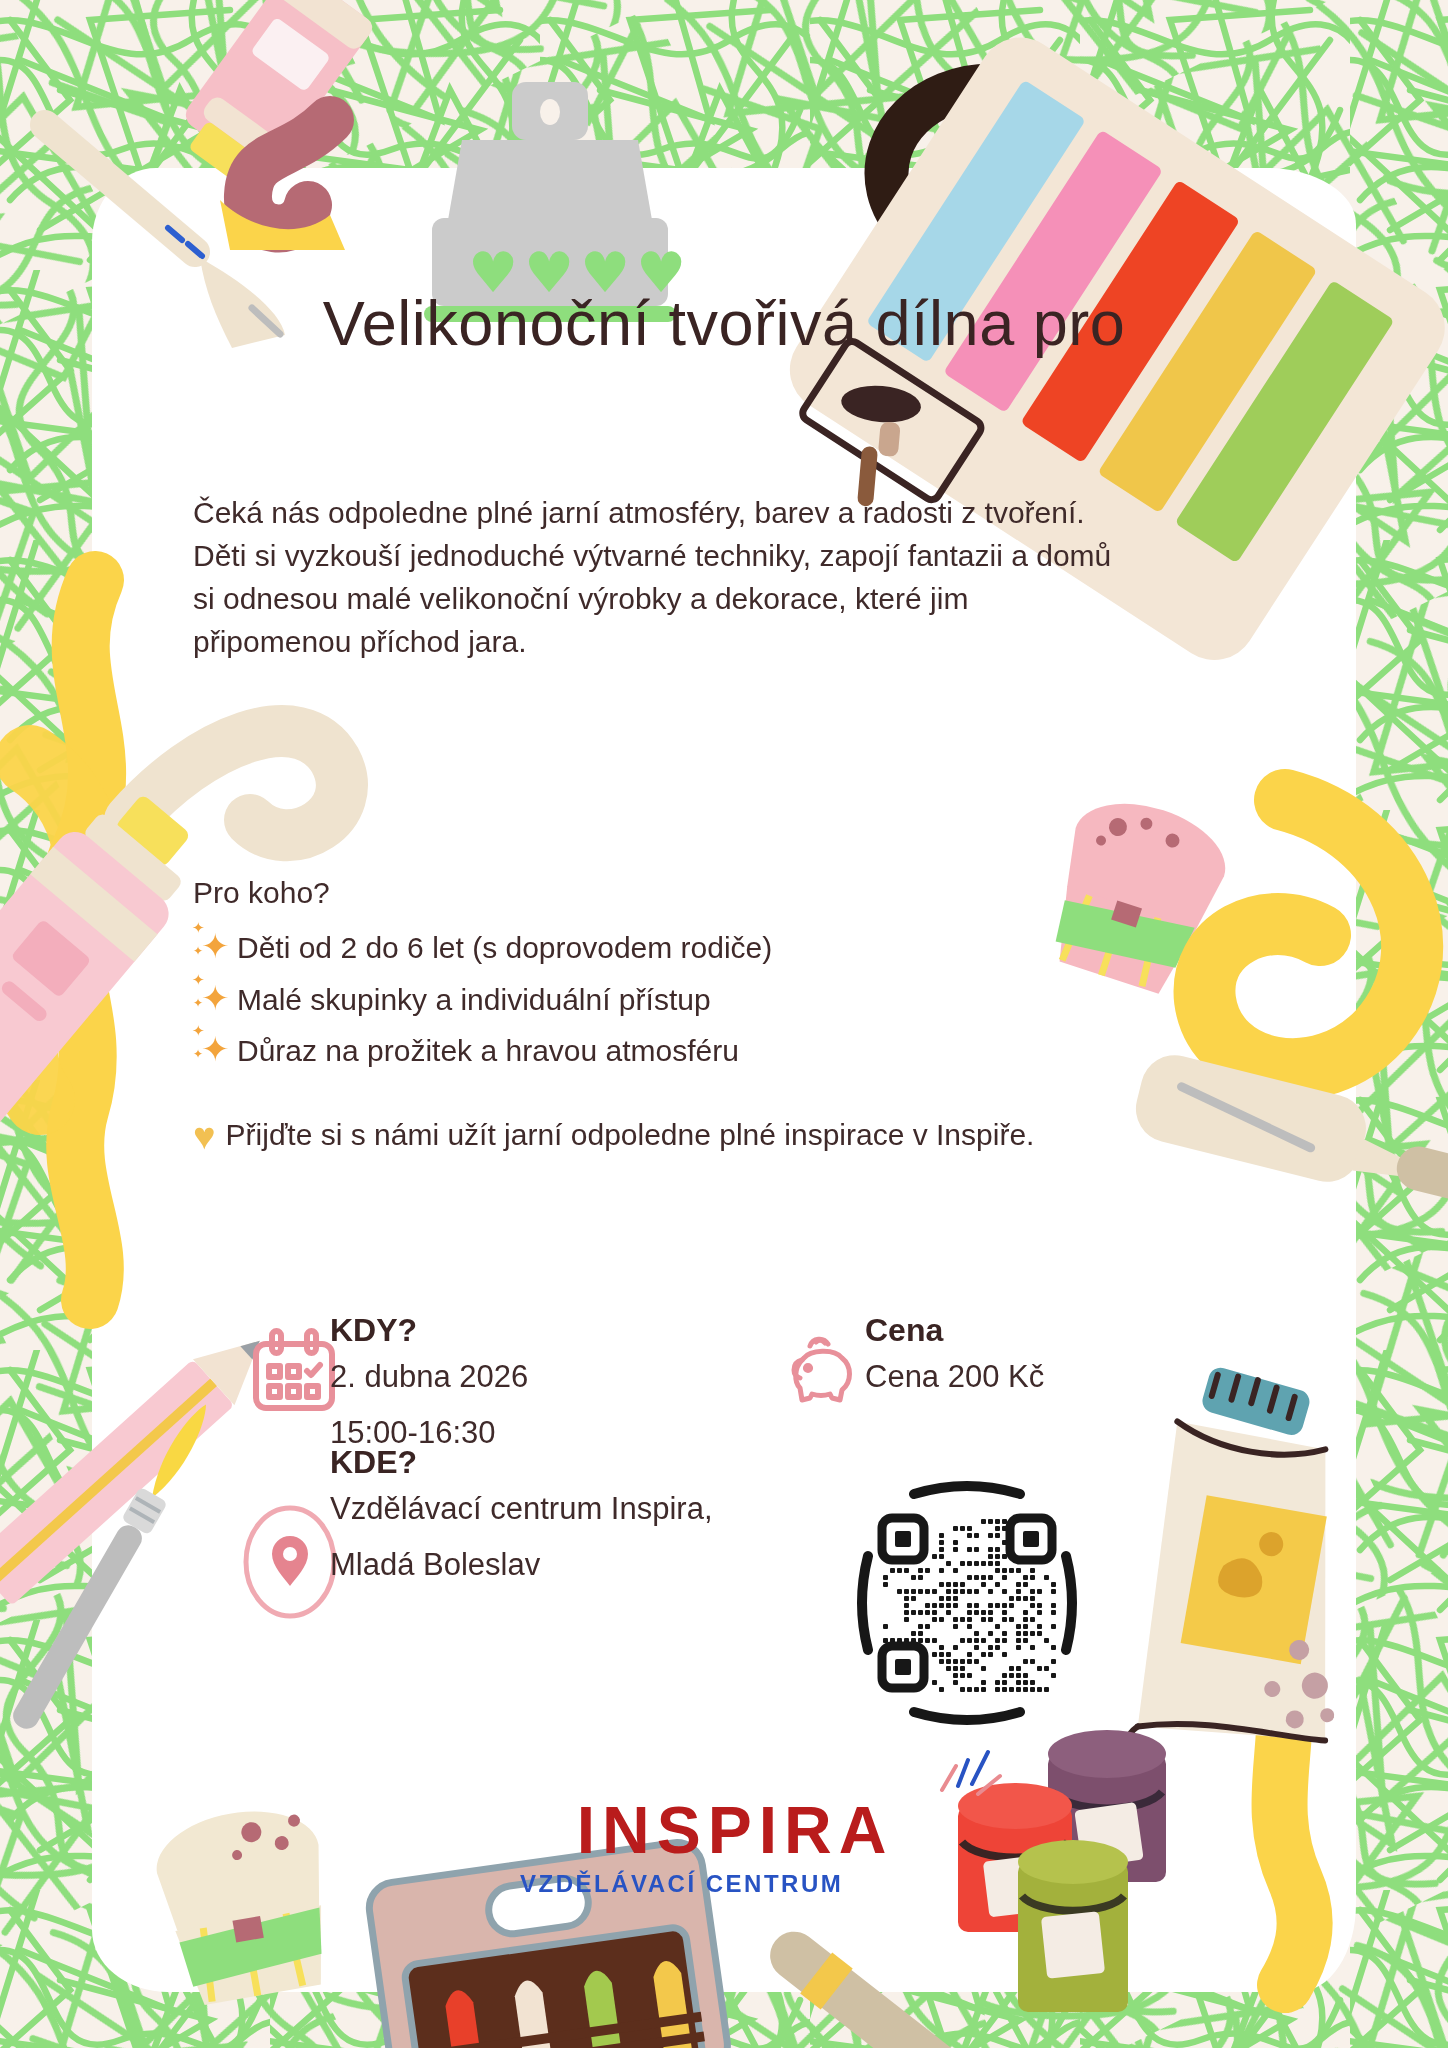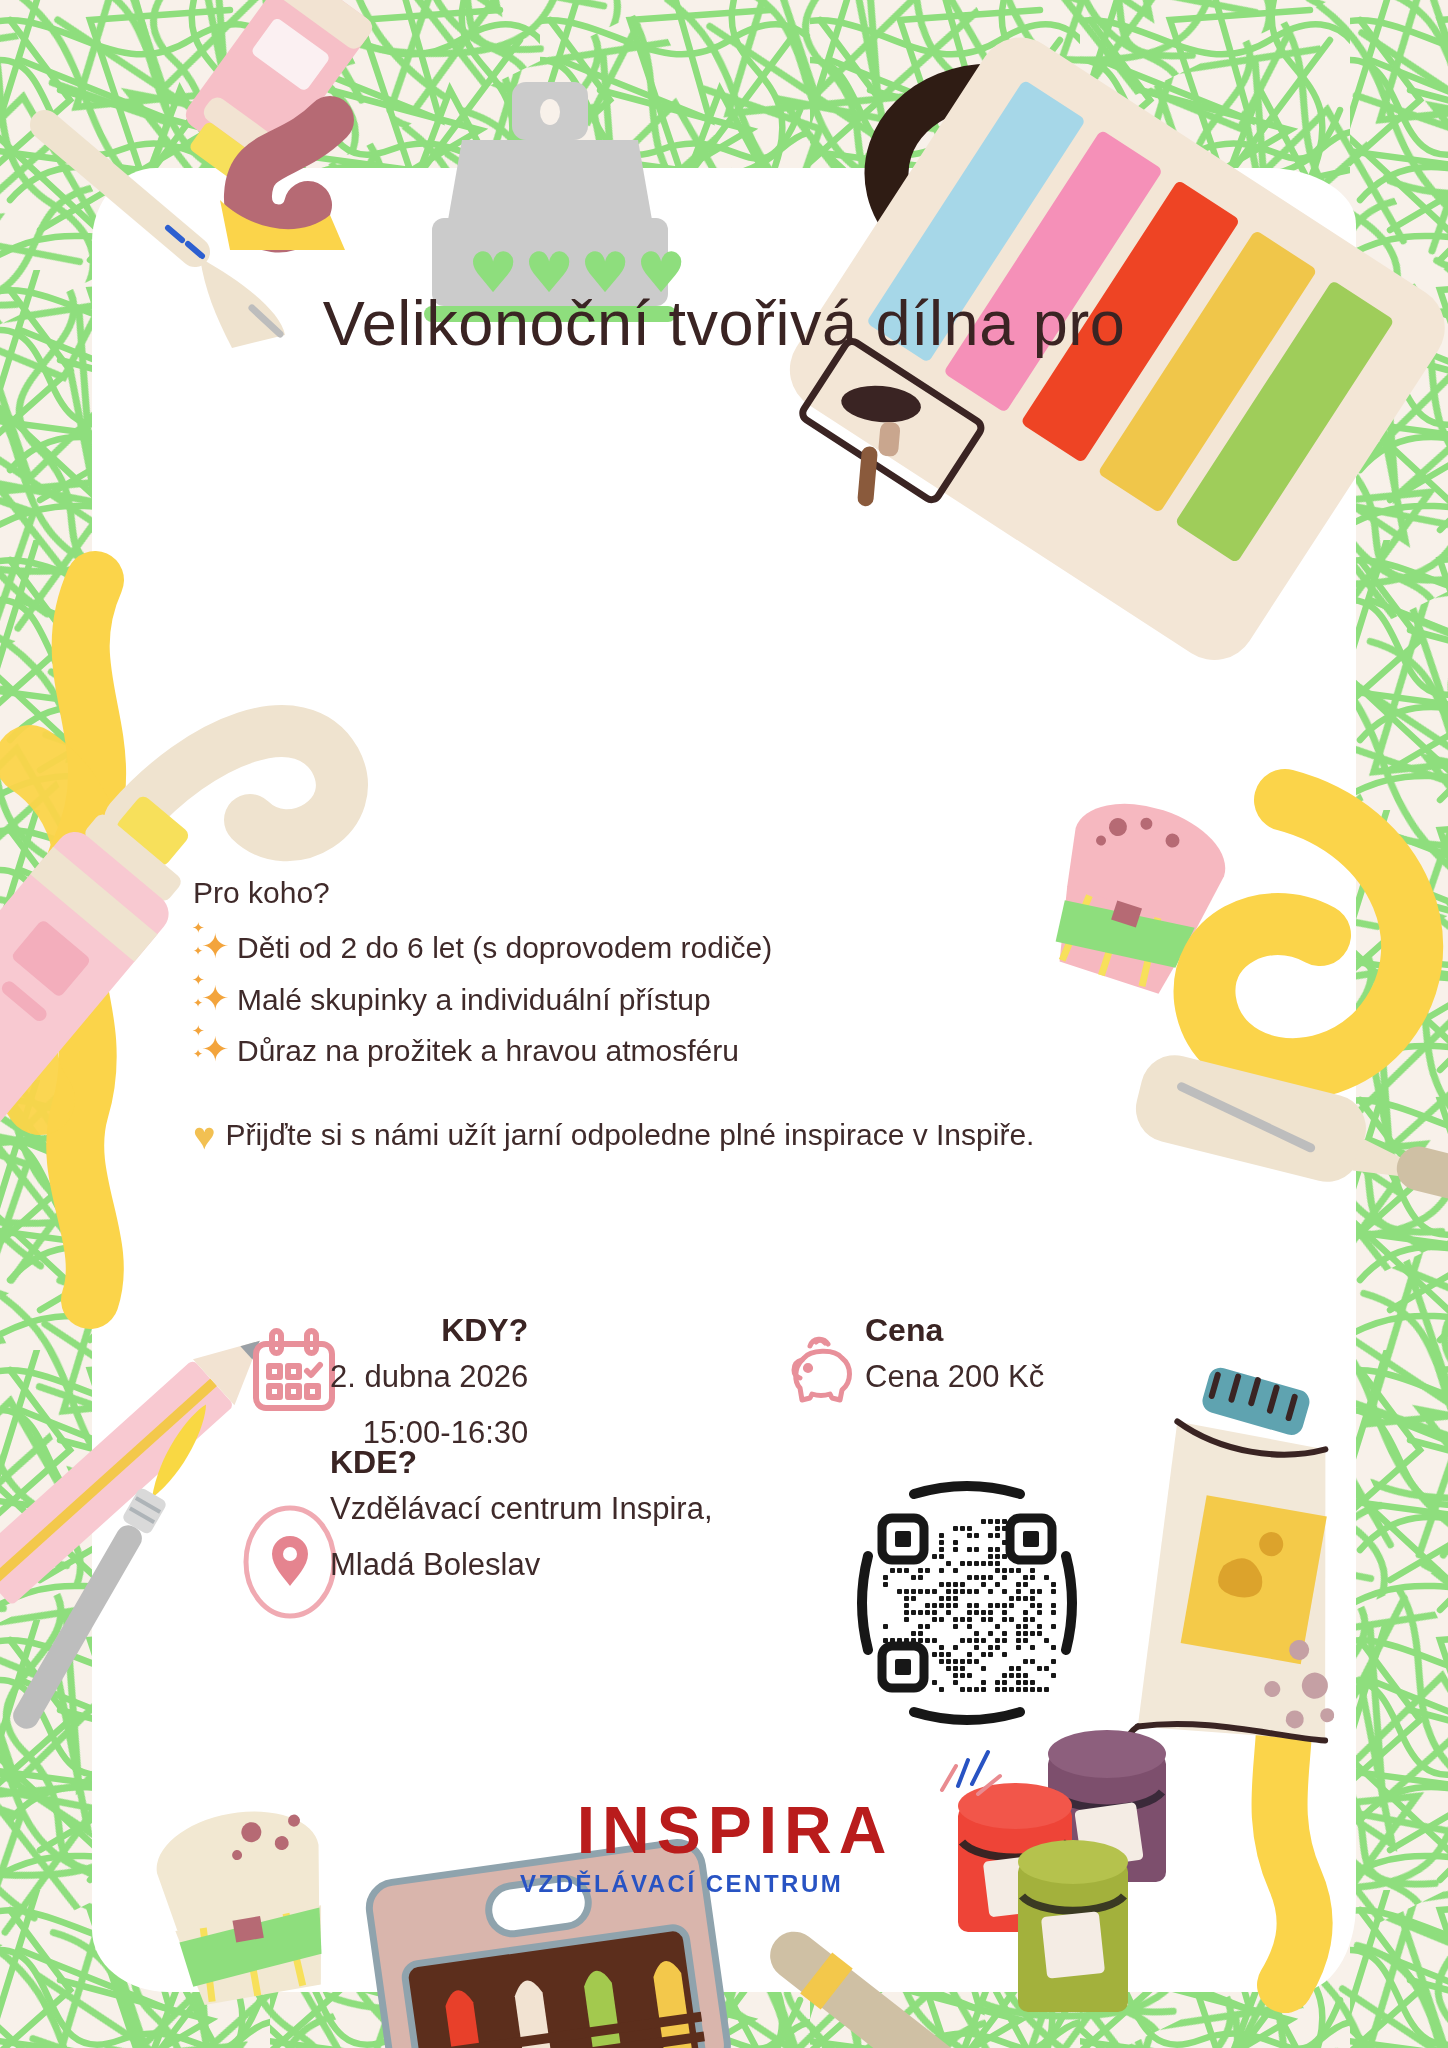--- a/index.html
+++ b/index.html
@@ -15,21 +15,21 @@
   #audience .hd{margin-bottom:14px;}
   .bullet{display:flex;align-items:flex-start;margin-top:10px;}
   .spark{position:relative;width:44px;height:40px;flex:0 0 44px;color:#f3a43c;}
   .spark .s1{position:absolute;left:8px;top:-4px;font-size:34px;}
   .spark .s2{position:absolute;left:-1px;top:-9px;font-size:15px;}
   .spark .s3{position:absolute;left:0px;top:16px;font-size:12px;}
   #invite{left:193px;top:1108px;width:870px;font-size:30px;line-height:1.5;}
   #invite .heart{color:#f2c052;font-size:38px;vertical-align:-4px;margin-right:10px;}
   .info-h{font-weight:bold;font-size:32px;color:#3a2423;}
   .info-v{font-size:31px;color:#3f2a2a;line-height:56px;}
-  #when{left:330px;top:1312px;text-align:right;}
+  #when{left:330px;top:1312px;}
   #price{left:865px;top:1312px;}
   #where{left:330px;top:1444px;}
   .icon-abs{position:absolute;}
   #logo{position:absolute;left:520px;top:1792px;width:430px;text-align:center;}
   #logo .name{font-weight:bold;font-size:66px;letter-spacing:7px;color:#b91c1c;}
   #logo .sub{font-weight:bold;font-size:24px;letter-spacing:2.5px;color:#2853c3;text-align:left;margin-top:2px;}
   #qr{position:absolute;left:852px;top:1478px;width:230px;height:250px;}
 </style>
 </head>
 <body>
@@ -237,20 +237,21 @@
   <g transform="translate(790,1922) rotate(38)">
     <rect x="0" y="0" width="320" height="48" rx="24" fill="#cfc0a4"></rect>
     <rect x="52" y="-2" width="26" height="52" fill="#f3c84b"></rect>
   </g>
 </svg>
 
 <div class="txt" id="title">
   <div>Velikonoční tvořivá dílna pro</div>
 </div>
 
+<div class="txt" id="intro">Čeká nás odpoledne plné jarní atmosféry, barev a radosti z tvoření. Děti si vyzkouší jednoduché výtvarné techniky, zapojí fantazii a domů si odnesou malé velikonoční výrobky a dekorace, které jim připomenou příchod jara.</div>
 
 <div class="txt" id="audience">
   <div class="hd">Pro koho?</div>
   <div class="bullet">
     <span class="spark">
           <span class="s1">✦</span>
           <span class="s2">✦</span>
           <span class="s3">✦</span>
         </span>
     <span>Děti od 2 do 6 let (s doprovodem rodiče)</span>

